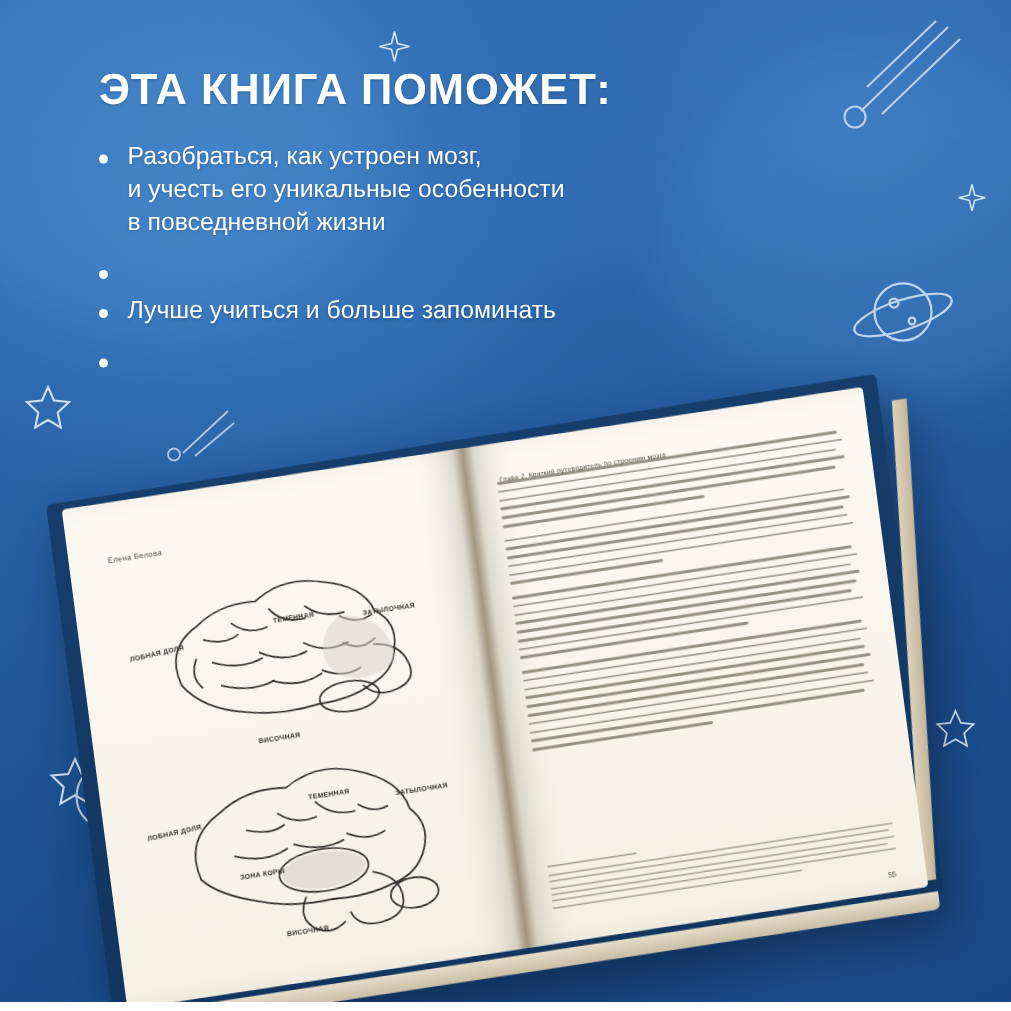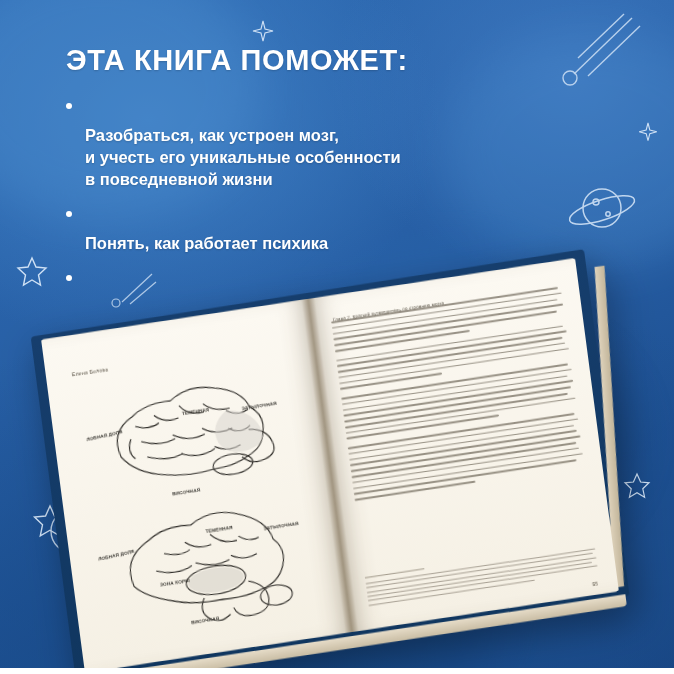--- a/index.html
+++ b/index.html
@@ -60,24 +60,23 @@
   }
   .dot {
     flex: 0 0 auto;
     width: 6px; height: 6px;
     border-radius: 50%;
     background: #ffffff;
     margin: 9px 13px 0 0;
   }
   .btext {
     font-size: 16.5px;
-    font-weight: bold;
+    font-weight: normal;
     line-height: 1.33;
     text-shadow: 0 1px 2px rgba(0,0,0,.18);
-    margin-top: 31px;
   }
 
   
   .book-wrap {
     position: absolute;
     left: 52px; top: 290px;
     width: 580px; height: 380px;
     transform: rotate(-7.5deg);
   }
   .book {
@@ -250,21 +249,24 @@
 
   <div class="bullets">
     <div class="bullet">
       <span class="dot"></span>
       <span class="btext" style="white-space: pre-line;">Разобраться, как устроен мозг,
 и учесть его уникальные особенности
 в повседневной жизни</span>
     </div>
     <div class="bullet">
       <span class="dot"></span>
-      <span class="btext">Понять, как работает психика</span>
+    </div>
+    <div class="bullet">
+      <span class="dot"></span>
+      <span class="btext">Лучше учиться и больше запоминать</span>
     </div>
     <div class="bullet">
       <span class="dot"></span>
     </div>
   </div>
 
   <div class="book-wrap">
     <div class="book">
       <div class="cover"></div>
       <div class="edge-bottom"></div>

